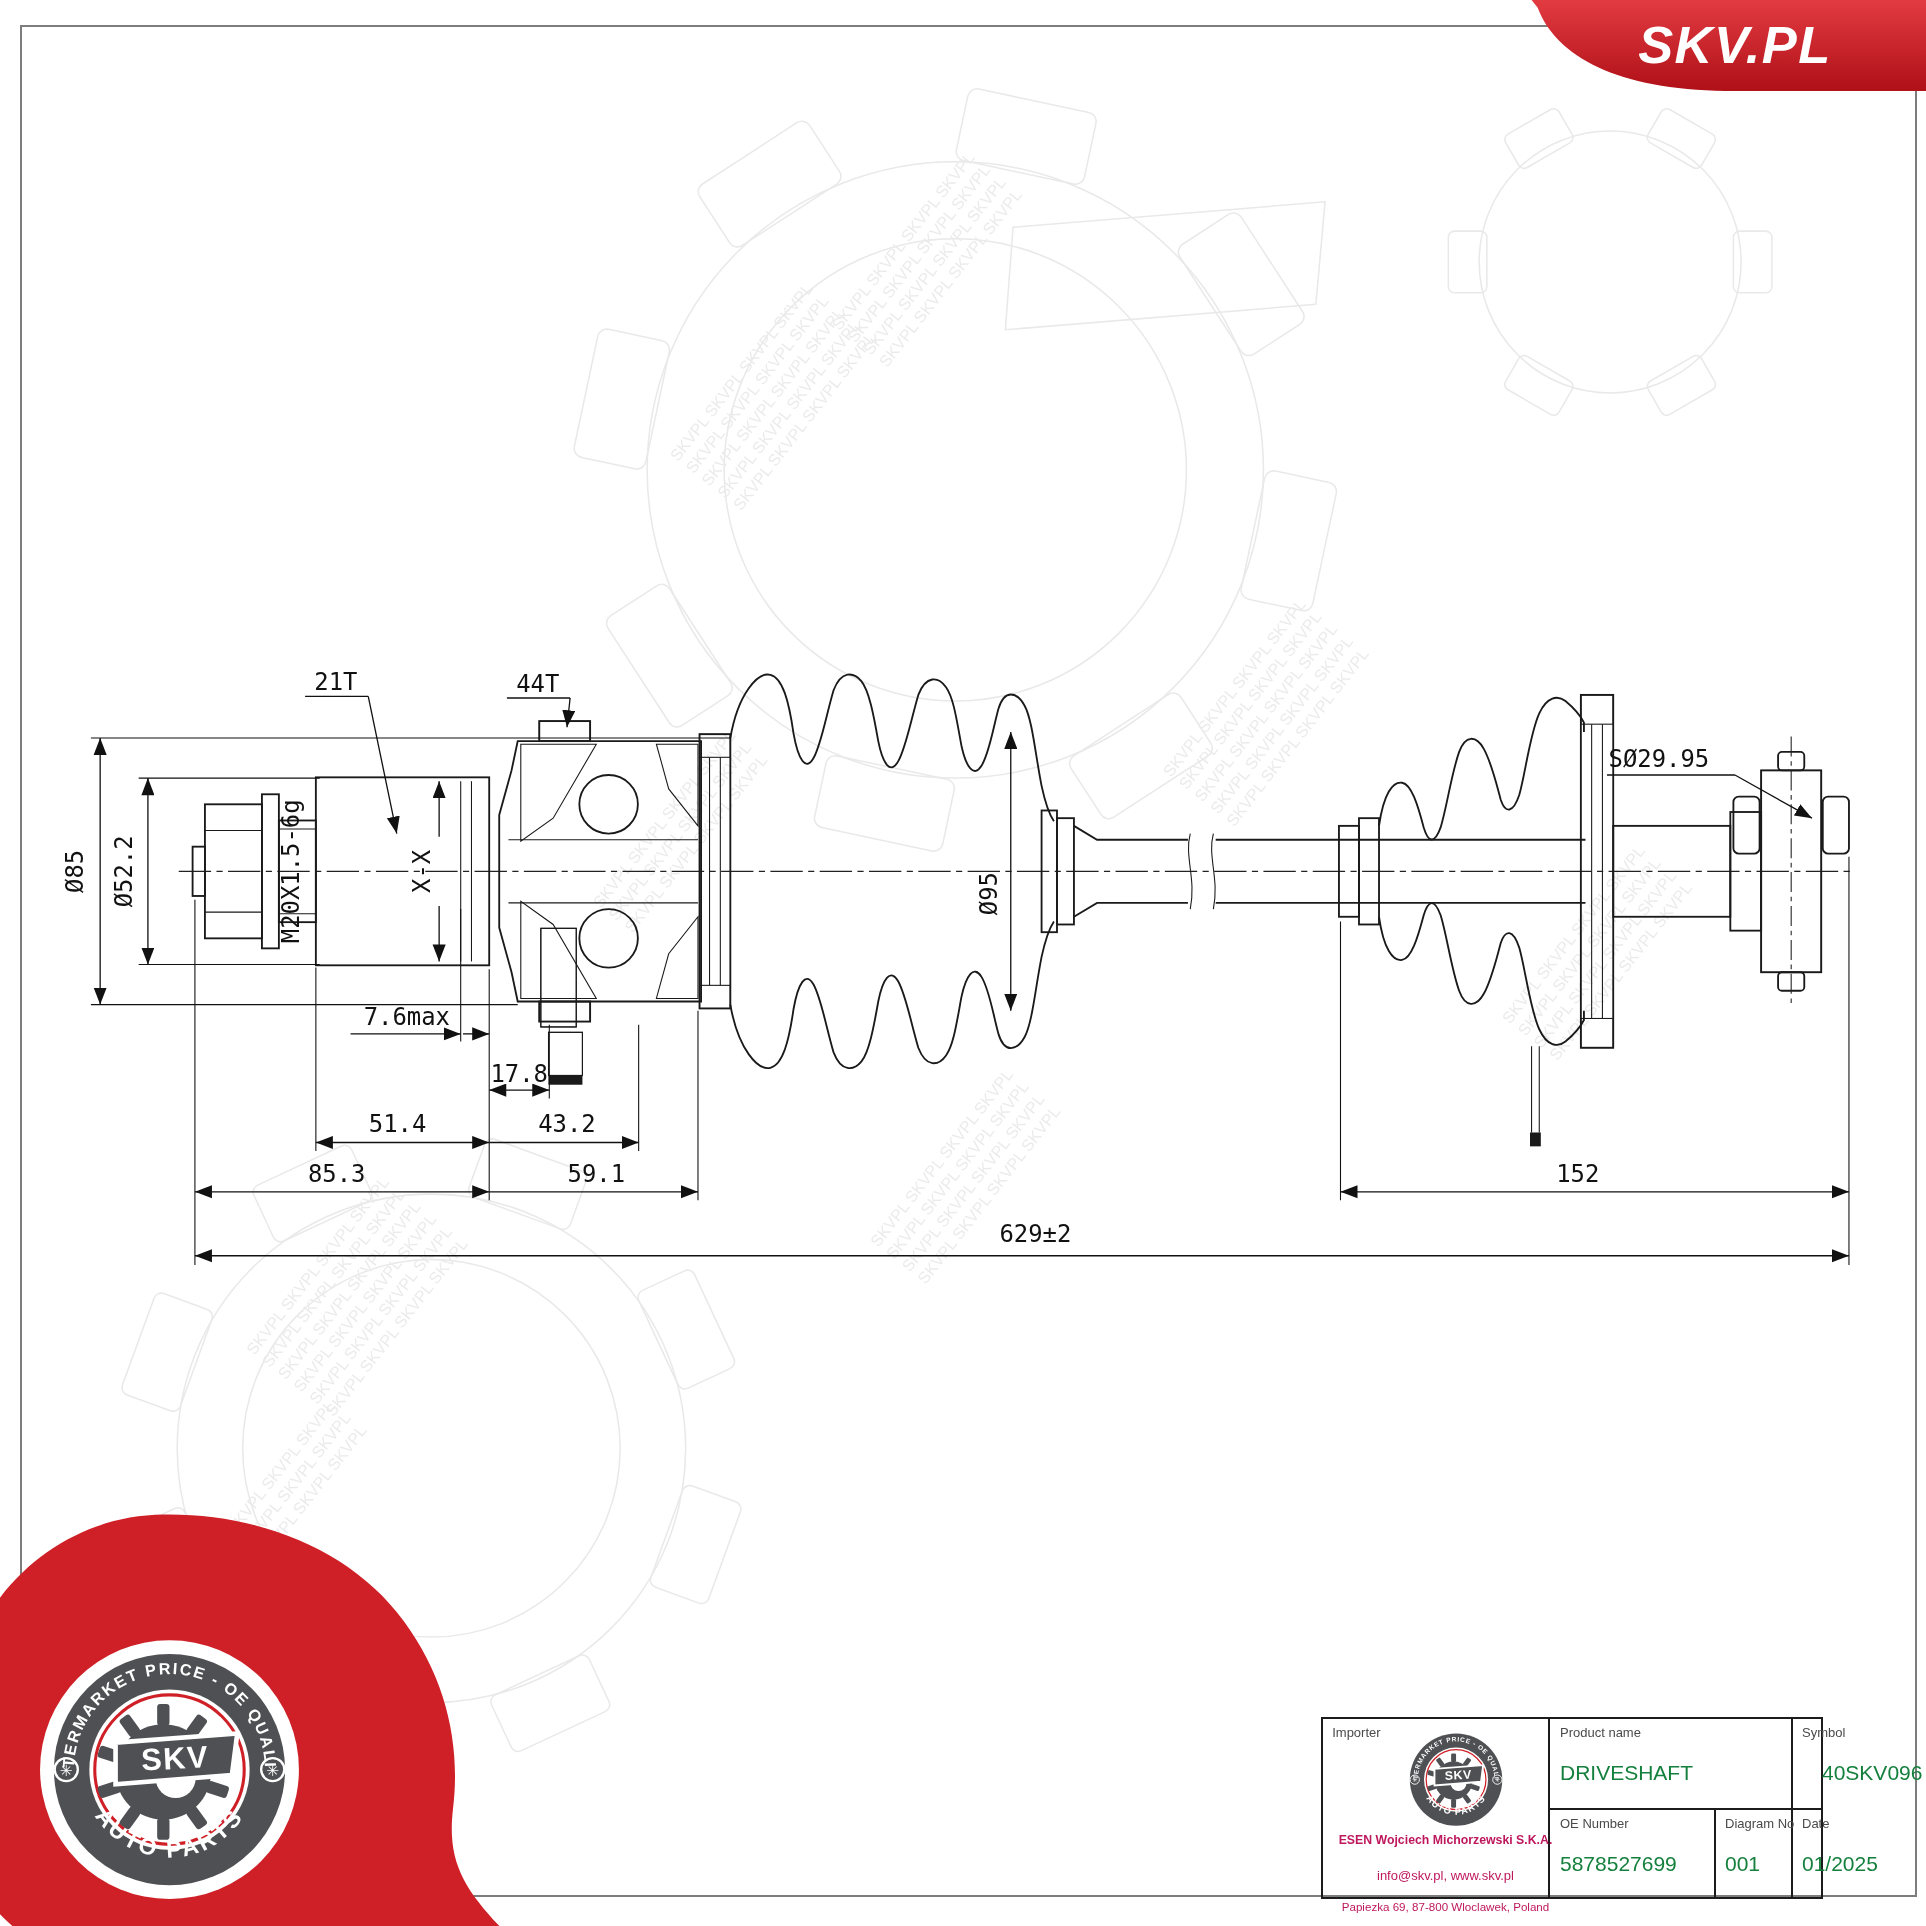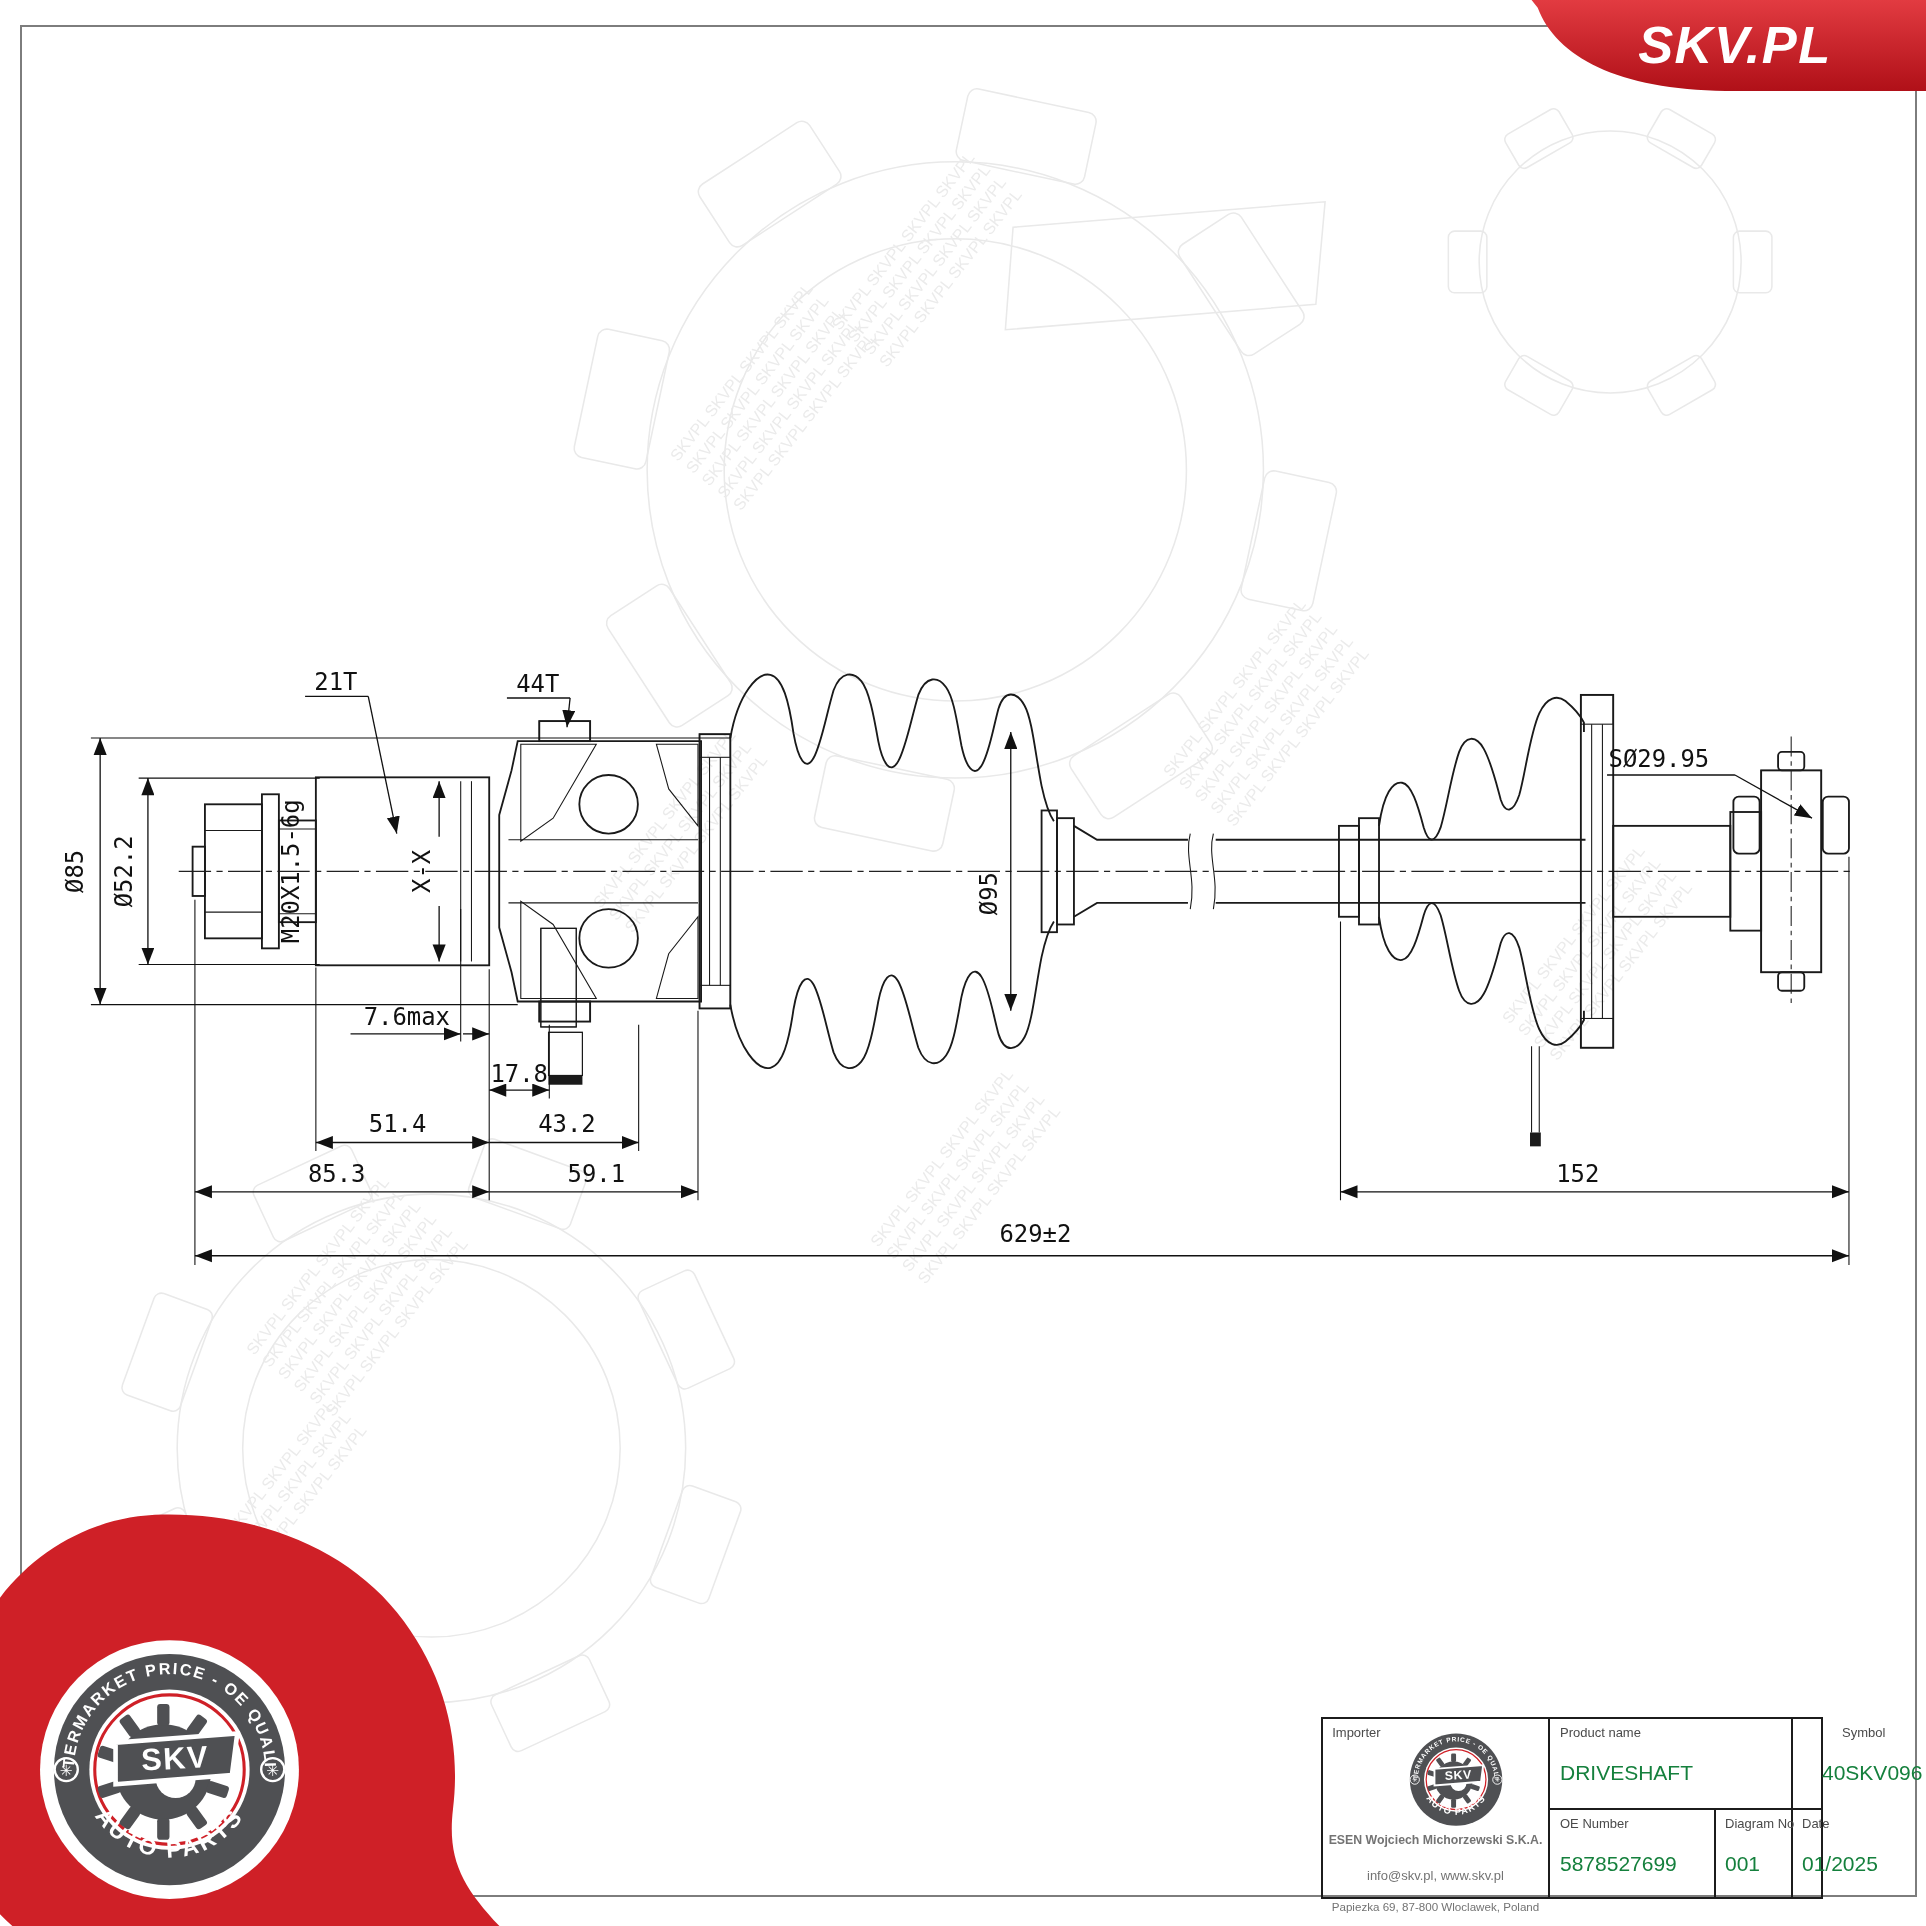--- a/index.html
+++ b/index.html
@@ -24,21 +24,21 @@
   .badgeSkv{font-family:"Liberation Sans",sans-serif;font-weight:bold;font-size:40px;fill:#fff;letter-spacing:2px;}
   
   .tbl{position:absolute;left:1321px;top:1717px;width:502px;height:182px;
        border:2.3px solid #1c1c1c;box-sizing:border-box;background:transparent;}
   .tbl .v1{position:absolute;left:225px;top:0;bottom:0;width:1.5px;background:#1c1c1c;}
   .tbl .v2{position:absolute;left:468px;top:0;bottom:0;width:1.5px;background:#1c1c1c;}
   .tbl .v3{position:absolute;left:391px;top:89px;bottom:0;width:1.5px;background:#1c1c1c;}
   .tbl .h1{position:absolute;left:225px;right:0;top:89px;height:1.5px;background:#1c1c1c;}
   .cl{position:absolute;font-size:13px;color:#4a4a4a;}
   .cv{position:absolute;font-size:21px;color:#15803d;}
-  .imp{position:absolute;left:0;width:225px;text-align:center;color:#737373;}
+  .imp{position:absolute;left:0;width:225px;text-align:center;color:#be185d;padding-left:10px;}
   .impName{top:114px;font-weight:bold;font-size:12.3px;}
   .impAddr{top:133px;font-size:11.6px;margin-top:48px;}
   .impMail{top:149px;font-size:13px;}
 </style>
 </head>
 <body>
 
 <div id="page">
 
   <div id="frame"></div>
@@ -441,21 +441,21 @@
     <div class="h1"></div>
 
     <div class="cl" style="left:9.2px;top:6.2px;">Importer</div>
     <div class="imp impName">ESEN Wojciech Michorzewski S.K.A.</div>
     <div class="imp impAddr">Papiezka 69, 87-800 Wloclawek, Poland</div>
     <div class="imp impMail">info@skv.pl, www.skv.pl</div>
 
     <div class="cl" style="left:237px;top:6.2px;">Product name</div>
     <div class="cv" style="left:237px;top:42px;">DRIVESHAFT</div>
 
-    <div class="cl" style="left:479px;top:6.2px;margin-left:40px;">Symbol</div>
+    <div class="cl" style="left:479px;top:6.2px;">Symbol</div>
     <div class="cv" style="left:479px;top:42px;margin-left:20px;">40SKV096</div>
 
     <div class="cl" style="left:237px;top:97px;">OE Number</div>
     <div class="cv" style="left:237px;top:133px;">5878527699</div>
 
     <div class="cl" style="left:402px;top:97px;">Diagram No</div>
     <div class="cv" style="left:402px;top:133px;">001</div>
 
     <div class="cl" style="left:479px;top:97px;">Date</div>
     <div class="cv" style="left:479px;top:133px;">01/2025</div>

